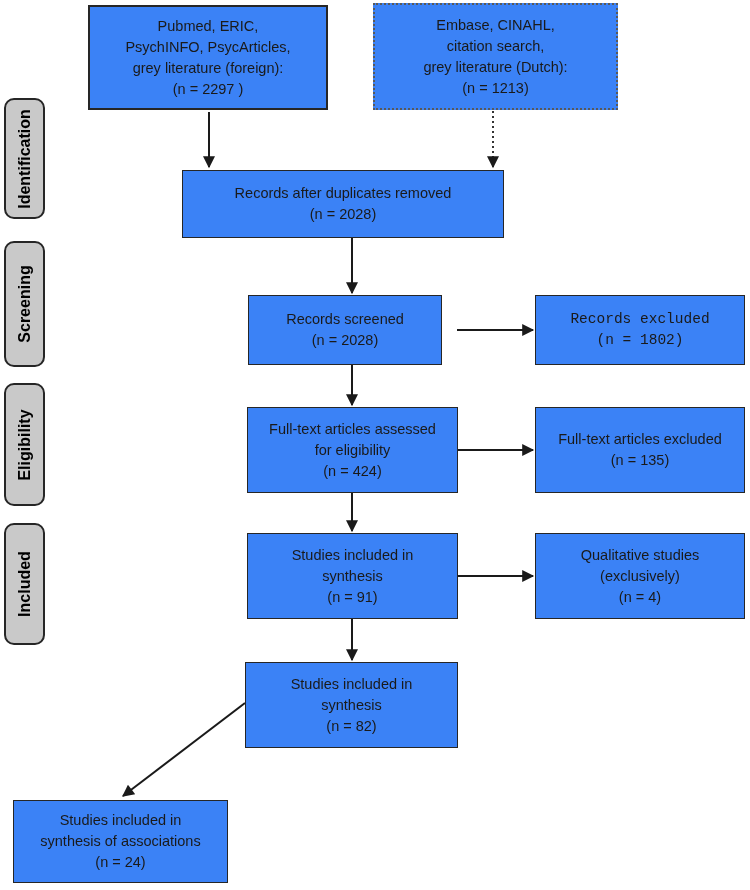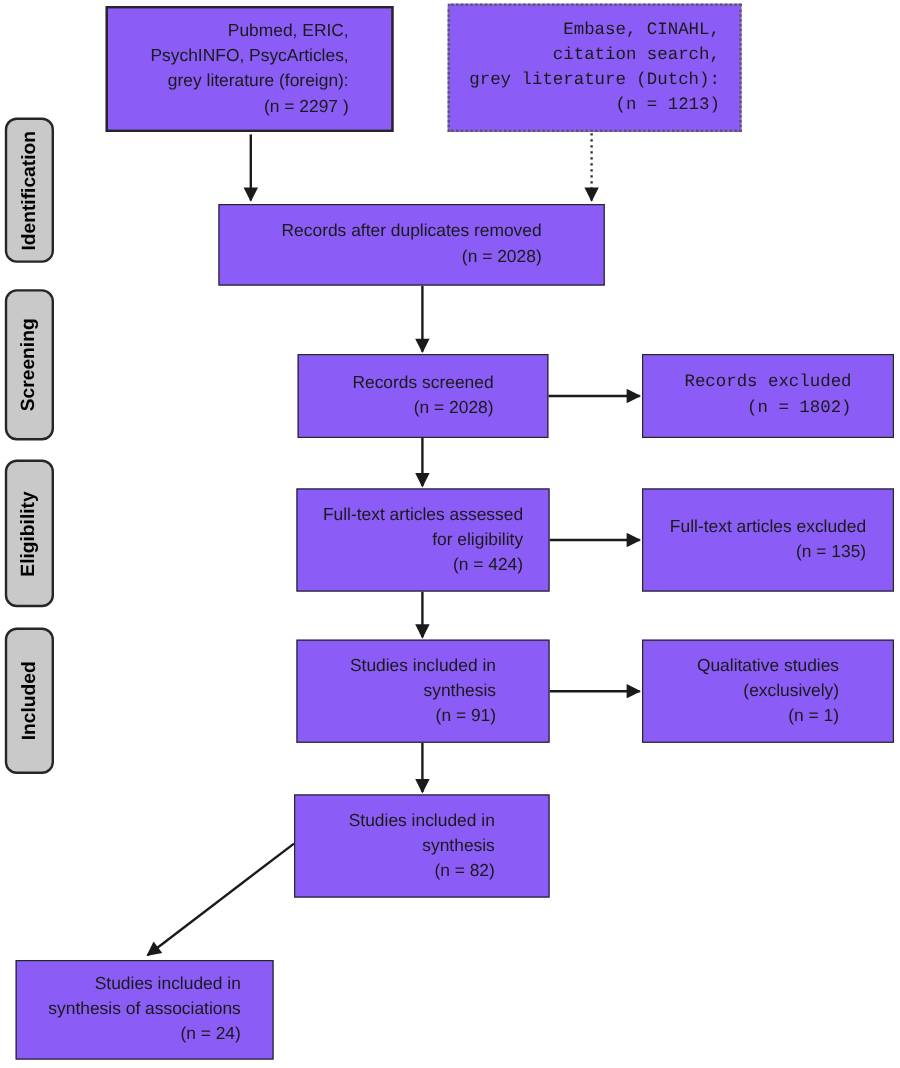--- a/index.html
+++ b/index.html
@@ -13,34 +13,33 @@
     overflow: hidden;
   }
   .connectors {
     position: absolute;
     left: 0; top: 0;
     width: 750px; height: 890px;
   }
   .box {
     position: absolute;
     box-sizing: border-box;
-    background: #8b5cf6;
+    background: #3b82f6;
     border: 1.5px solid #262626;
     display: flex;
     align-items: center;
     justify-content: center;
-    text-align: right;
+    text-align: center;
     white-space: pre-line;
     font-size: 14.5px;
     line-height: 21px;
     padding: 2px 6px;
   }
   .box.dotted {
     border: 2px dotted #595959;
-    font-family: Liberation Mono, monospace;
   }
   .stage-tab {
     position: absolute;
     box-sizing: border-box;
     background: #c9c9c9;
     border: 2px solid #262626;
     border-radius: 10px;
     display: flex;
     align-items: center;
     justify-content: center;
@@ -95,40 +94,40 @@
 (n = 2297 )</div>
 
   <div class="box dotted" style="left:373px; top:3px; width:245px; height:107px;">Embase, CINAHL,
 citation search,
 grey literature (Dutch):
 (n = 1213)</div>
 
   <div class="box" style="left:182px; top:170px; width:322px; height:68px;">Records after duplicates removed
 (n = 2028)</div>
 
-  <div class="box" style="left:248px; top:295px; width:209px; height:70px;">Records screened
+  <div class="box" style="left:248px; top:295px; width:194px; height:70px;">Records screened
 (n = 2028)</div>
 
   <div class="box" style="left:535px; top:295px; width:210px; height:70px;font-family:Liberation Mono, monospace;">Records excluded
 (n = 1802)</div>
 
   <div class="box" style="left:247px; top:407px; width:211px; height:86px;">Full-text articles assessed
 for eligibility
 (n = 424)</div>
 
   <div class="box" style="left:535px; top:407px; width:210px; height:86px;">Full-text articles excluded
 (n = 135)</div>
 
   <div class="box" style="left:247px; top:533px; width:211px; height:86px;">Studies included in
 synthesis
 (n = 91)</div>
 
   <div class="box" style="left:535px; top:533px; width:210px; height:86px;">Qualitative studies
 (exclusively)
-(n = 1)</div>
+(n = 4)</div>
 
   <div class="box" style="left:245px; top:662px; width:213px; height:86px;">Studies included in
 synthesis
 (n = 82)</div>
 
   <div class="box" style="left:13px; top:800px; width:215px; height:83px;">Studies included in
 synthesis of associations
 (n = 24)</div>
 
 </div>

